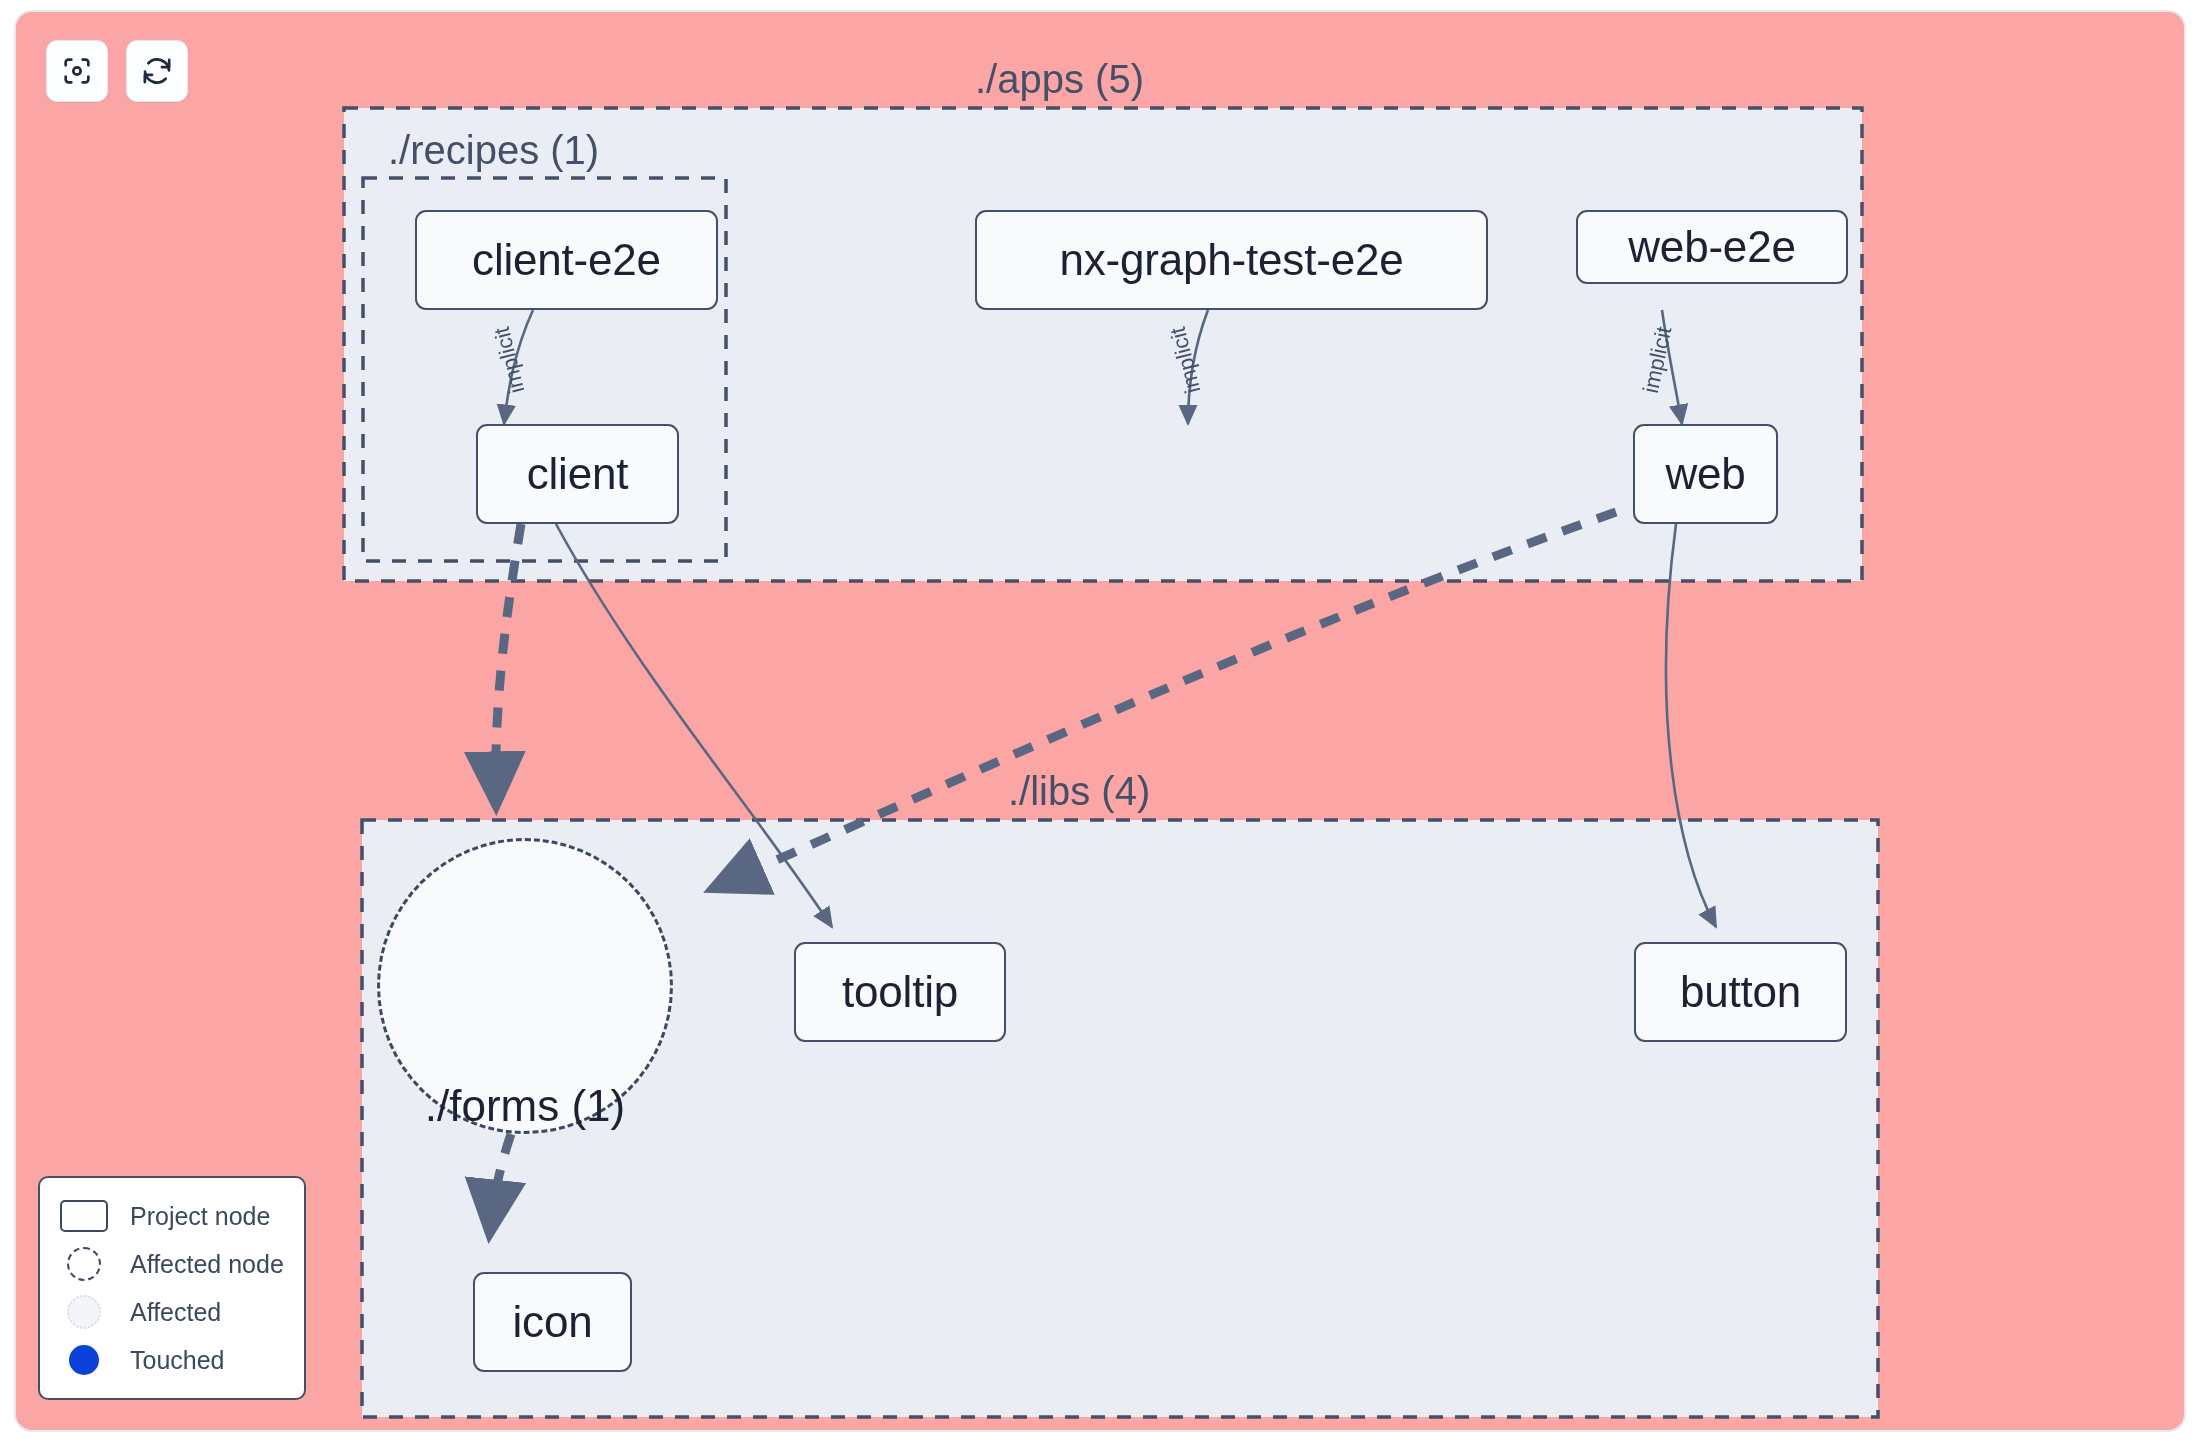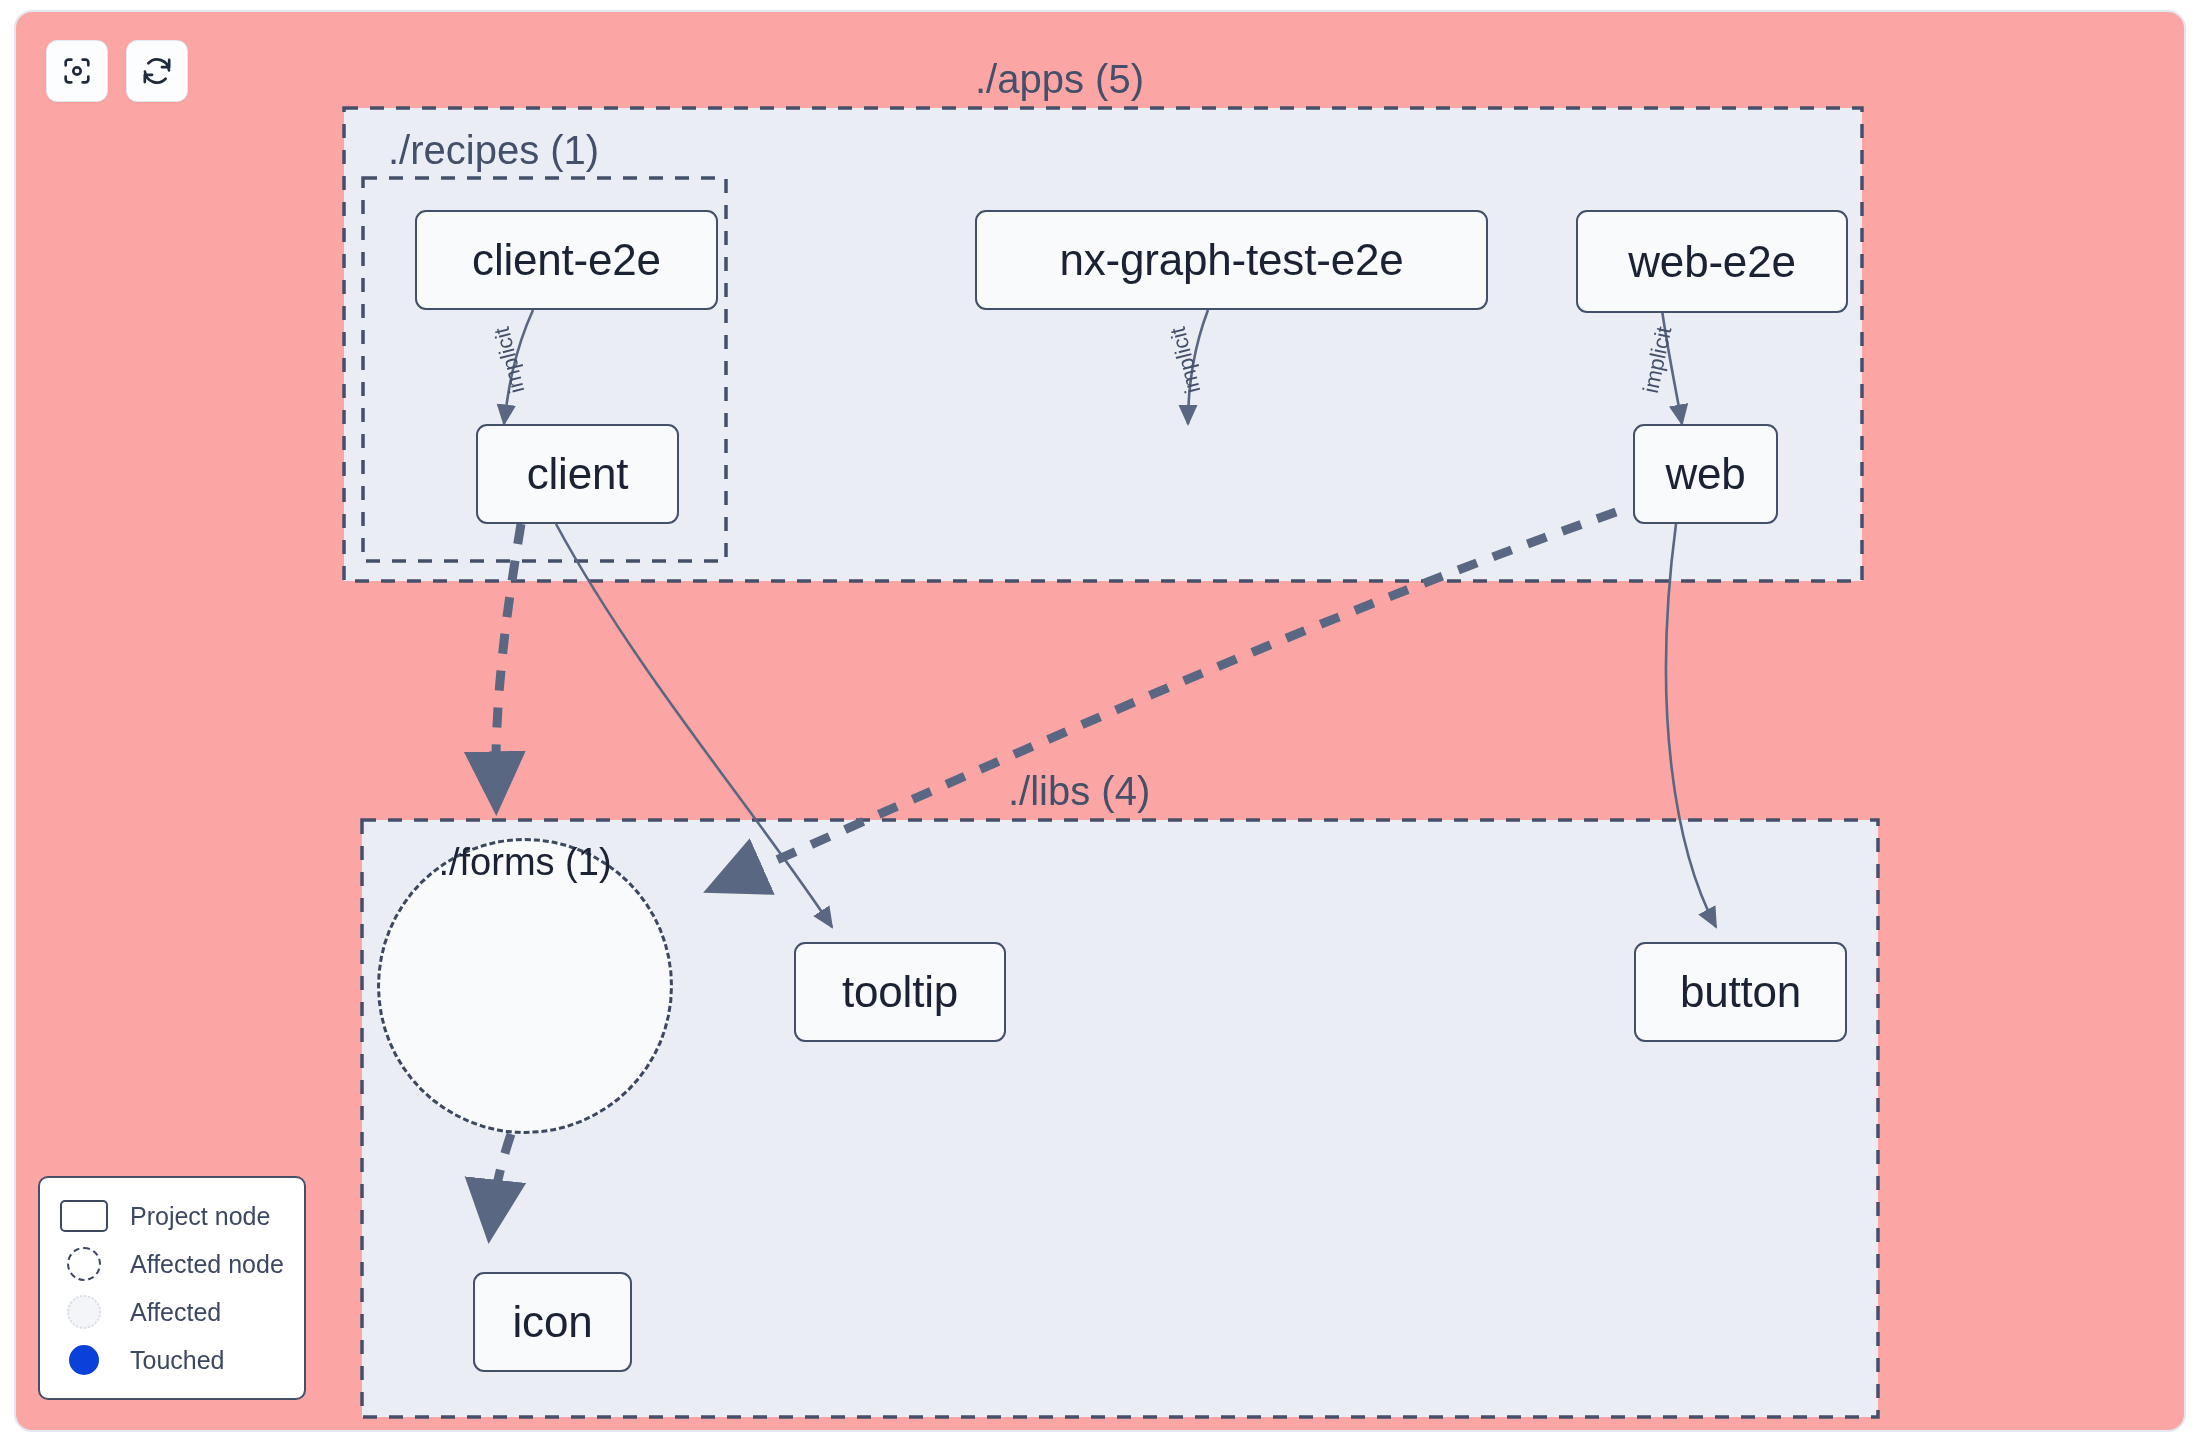--- a/index.html
+++ b/index.html
@@ -82,24 +82,24 @@
     margin-left: 23px;
   }
 
   .composite-node {
     position: absolute;
     background: #f9fafb;
     border: 3px dashed #3c4860;
     border-radius: 50%;
     box-sizing: border-box;
     display: flex;
-    align-items: flex-start;
+    align-items: flex-end;
     justify-content: center;
     color: #1a2233;
-    font-size: 38px;
+    font-size: 44px;
     font-family: "Liberation Sans", sans-serif;
     white-space: nowrap;
     cursor: pointer;
     z-index: 25;
   }
   .group-label {
     position: absolute;
     font-size: 40px;
     color: #44506a;
     font-family: "Liberation Sans", sans-serif;
@@ -229,21 +229,21 @@
 
     <div class="node" style="left:437px; top:412px; width:203px; height:100px;">
       <span>client</span>
     </div>
 
     <div class="node" style="left:936px; top:198px; width:513px; height:100px;">
       <span>nx-graph-test-e2e</span>
     </div>
 
 
-    <div class="node" style="left:1537px; top:198px; width:272px; height:103px;justify-content:center;">
+    <div class="node" style="left:1537px; top:198px; width:272px; height:74px;justify-content:center;">
       <span>web-e2e</span>
     </div>
 
     <div class="node" style="left:1594px; top:412px; width:145px; height:100px;">
       <span>web</span>
     </div>
 
     <div class="composite-node" style="left:361px; top:826px; width:296px; height:296px;">
       <span>./forms (1)</span>
     </div>

